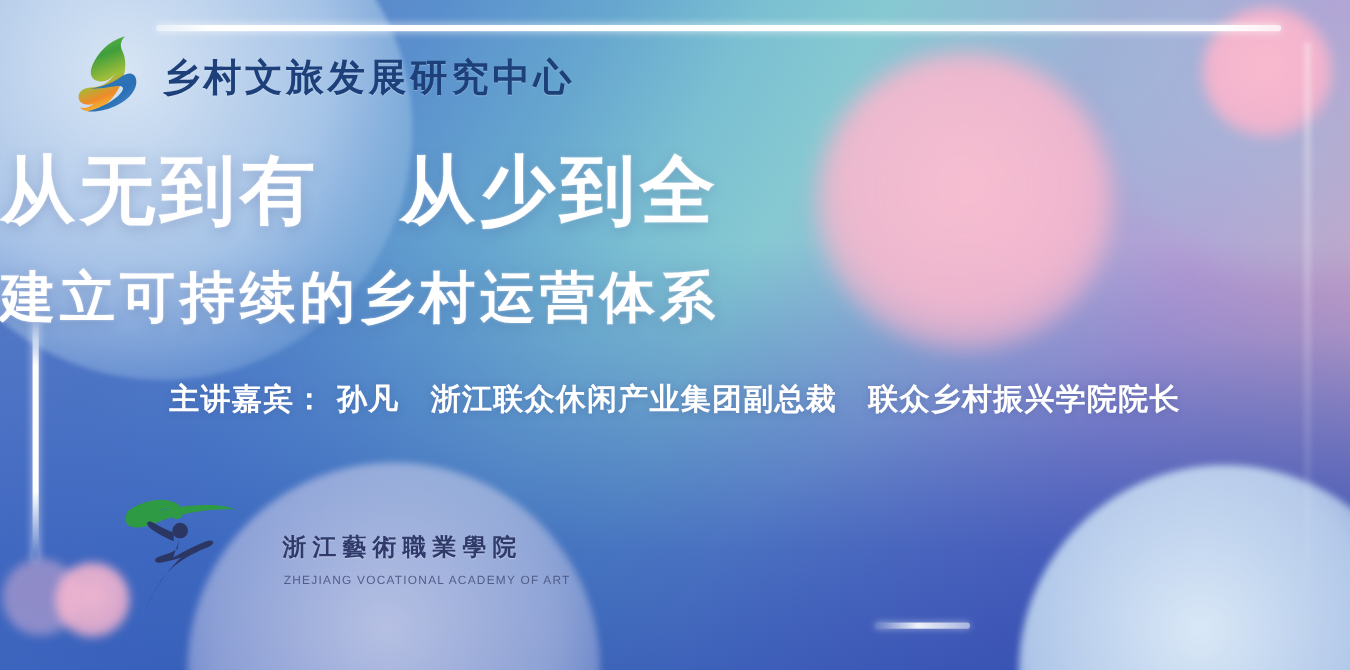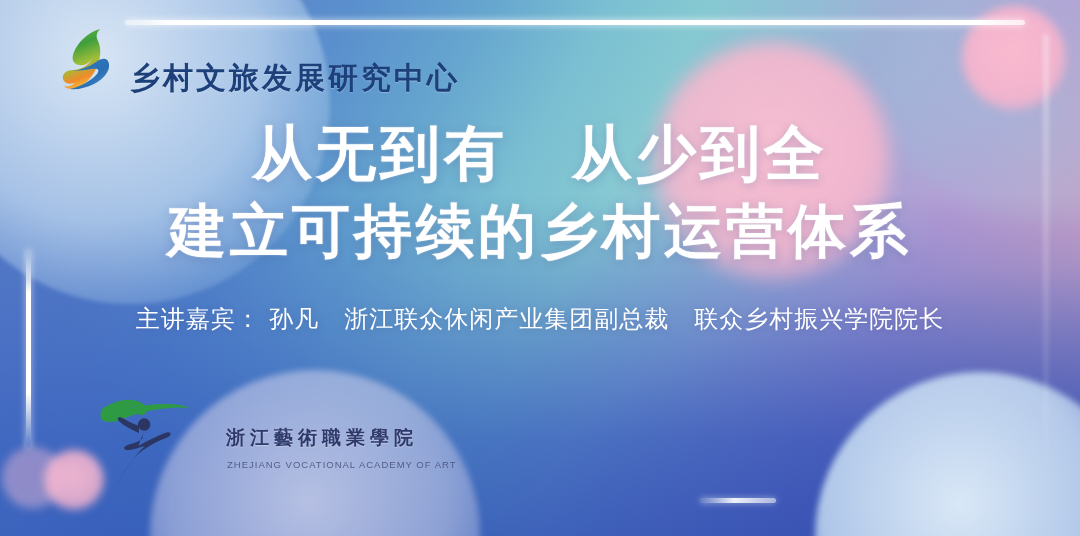--- a/index.html
+++ b/index.html
@@ -107,47 +107,47 @@
   }
   #lineBottomRight{
     left:700px;top:498px;width:76px;height:5px;border-radius:3px;
     background:linear-gradient(to right, rgba(255,255,255,.18) 0%, rgba(255,255,255,.92) 45%, rgba(255,255,255,.55) 100%);
     box-shadow:0 0 6px rgba(255,255,255,.45);
   }
 
   
   #headerLogo{
     position:absolute;left:56px;top:25px;
-    display:flex;align-items:flex-end;gap:10px;
+    display:flex;align-items:center;gap:10px;
   }
   #headerLogoMark{width:64px;height:74px;display:block;}
   #headerLogoText{
     font-size:30px;font-weight:bold;letter-spacing:3px;
     color:#1d3f7a;
     font-family:"DejaVu Sans","Liberation Sans",sans-serif;
     white-space:nowrap;
     text-shadow:0 1px 1px rgba(255,255,255,.25);
   }
 
   
   #titleBlock{
-    position:absolute;left:0;right:0;top:118px;text-align:center;
+    position:absolute;left:0;right:0;top:118px;
   }
   .mainTitle{
     color:#ffffff;font-weight:bold;
     font-family:"DejaVu Sans","Liberation Sans",sans-serif;
     text-shadow:0 2px 10px rgba(70,90,150,.30), 0 0 2px rgba(255,255,255,.5);
     white-space:nowrap;
   }
   #titleLine1{font-size:60px;letter-spacing:4px;line-height:1.18;}
-  #titleLine2{font-size:58px;letter-spacing:4px;line-height:1.25;margin-top:6px;}
+  #titleLine2{font-size:44px;letter-spacing:4px;line-height:1.25;margin-top:22px;}
 
   #speakerLine{
     position:absolute;left:0;right:0;top:303px;text-align:center;
-    color:#ffffff;font-size:24px;font-weight:normal;letter-spacing:1px;
+    color:#ffffff;font-size:24px;font-weight:bold;letter-spacing:1px;
     font-family:"DejaVu Sans","Liberation Sans",sans-serif;
     text-shadow:0 1px 6px rgba(60,80,140,.35);
     white-space:nowrap;
   }
 
   
   #schoolLogo{
     position:absolute;left:96px;top:383px;
     width:270px;height:120px;
   }

